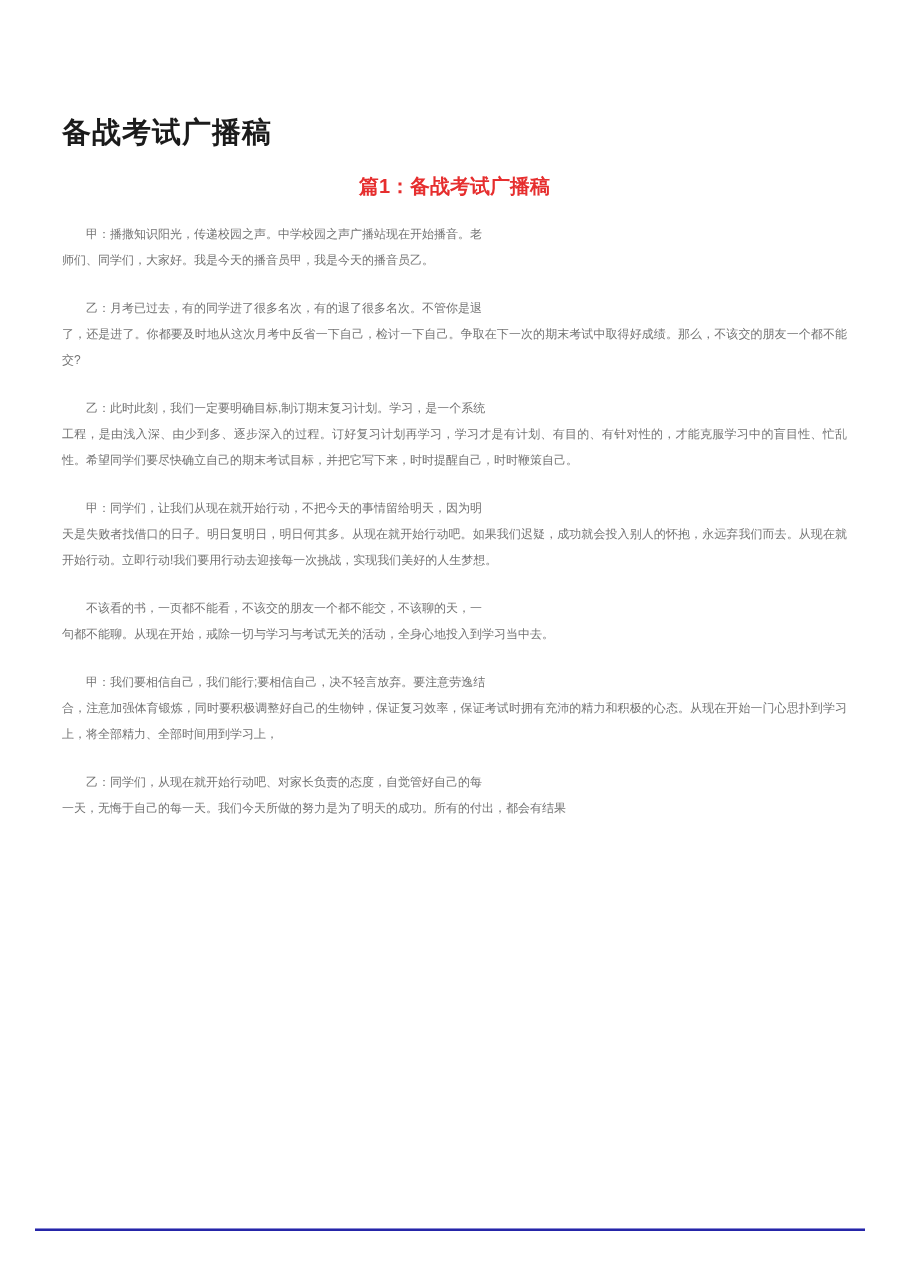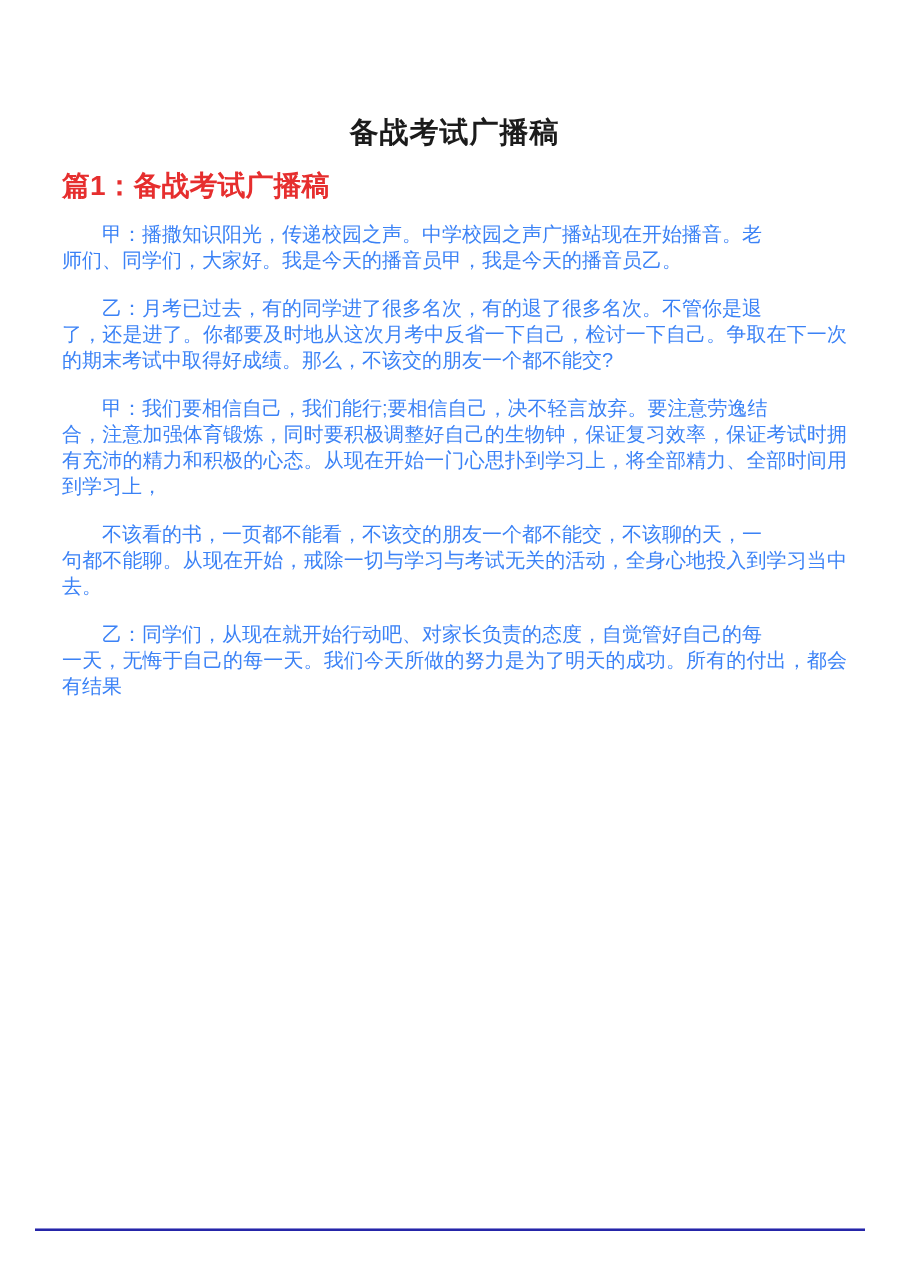--- a/index.html
+++ b/index.html
@@ -18,36 +18,36 @@
   .content {
     margin-left: 62px;
     margin-right: 53px;
   }
   .doc-title {
     margin: 0;
     padding-top: 114px;
     font-size: 29px;
     line-height: 37px;
     font-weight: bold;
-    text-align: center;
     color: #1b1b1b;
     letter-spacing: 1px;
   }
   .section-heading {
     margin: 22px 0 4px 0;
-    font-size: 28px;
+    font-size: 20px;
     line-height: 26px;
     font-weight: bold;
     color: #e62e2e;
+    text-align: center;
   }
   .para {
     margin: 22px 0;
-    font-size: 20px;
+    font-size: 12px;
     line-height: 26px;
-    color: #3b82f6;
+    color: #737373;
     text-align: justify;
     text-indent: 2em;
     white-space: pre-line;
     word-break: break-all;
   }
   .footer-divider {
     position: absolute;
     left: 35px;
     right: 35px;
     top: 1228px;
@@ -63,21 +63,25 @@
 
 <div class="content">
   <h1 class="doc-title">备战考试广播稿</h1>
 
   <h2 class="section-heading">篇1：备战考试广播稿</h2>
 
   <p class="para">甲：播撒知识阳光，传递校园之声。中学校园之声广播站现在开始播音。老
 师们、同学们，大家好。我是今天的播音员甲，我是今天的播音员乙。</p>
   <p class="para">乙：月考已过去，有的同学进了很多名次，有的退了很多名次。不管你是退
 了，还是进了。你都要及时地从这次月考中反省一下自己，检讨一下自己。争取在下一次的期末考试中取得好成绩。那么，不该交的朋友一个都不能交?</p>
+  <p class="para">乙：此时此刻，我们一定要明确目标,制订期末复习计划。学习，是一个系统
+工程，是由浅入深、由少到多、逐步深入的过程。订好复习计划再学习，学习才是有计划、有目的、有针对性的，才能克服学习中的盲目性、忙乱性。希望同学们要尽快确立自己的期末考试目标，并把它写下来，时时提醒自己，时时鞭策自己。</p>
+  <p class="para">甲：同学们，让我们从现在就开始行动，不把今天的事情留给明天，因为明
+天是失败者找借口的日子。明日复明日，明日何其多。从现在就开始行动吧。如果我们迟疑，成功就会投入别人的怀抱，永远弃我们而去。从现在就开始行动。立即行动!我们要用行动去迎接每一次挑战，实现我们美好的人生梦想。</p>
+  <p class="para">不该看的书，一页都不能看，不该交的朋友一个都不能交，不该聊的天，一
+句都不能聊。从现在开始，戒除一切与学习与考试无关的活动，全身心地投入到学习当中去。</p>
   <p class="para">甲：我们要相信自己，我们能行;要相信自己，决不轻言放弃。要注意劳逸结
 合，注意加强体育锻炼，同时要积极调整好自己的生物钟，保证复习效率，保证考试时拥有充沛的精力和积极的心态。从现在开始一门心思扑到学习上，将全部精力、全部时间用到学习上，</p>
-  <p class="para">不该看的书，一页都不能看，不该交的朋友一个都不能交，不该聊的天，一
-句都不能聊。从现在开始，戒除一切与学习与考试无关的活动，全身心地投入到学习当中去。</p>
   <p class="para">乙：同学们，从现在就开始行动吧、对家长负责的态度，自觉管好自己的每
 一天，无悔于自己的每一天。我们今天所做的努力是为了明天的成功。所有的付出，都会有结果</p>
 </div>
 
 <hr class="footer-divider">
 
 </body></html>

